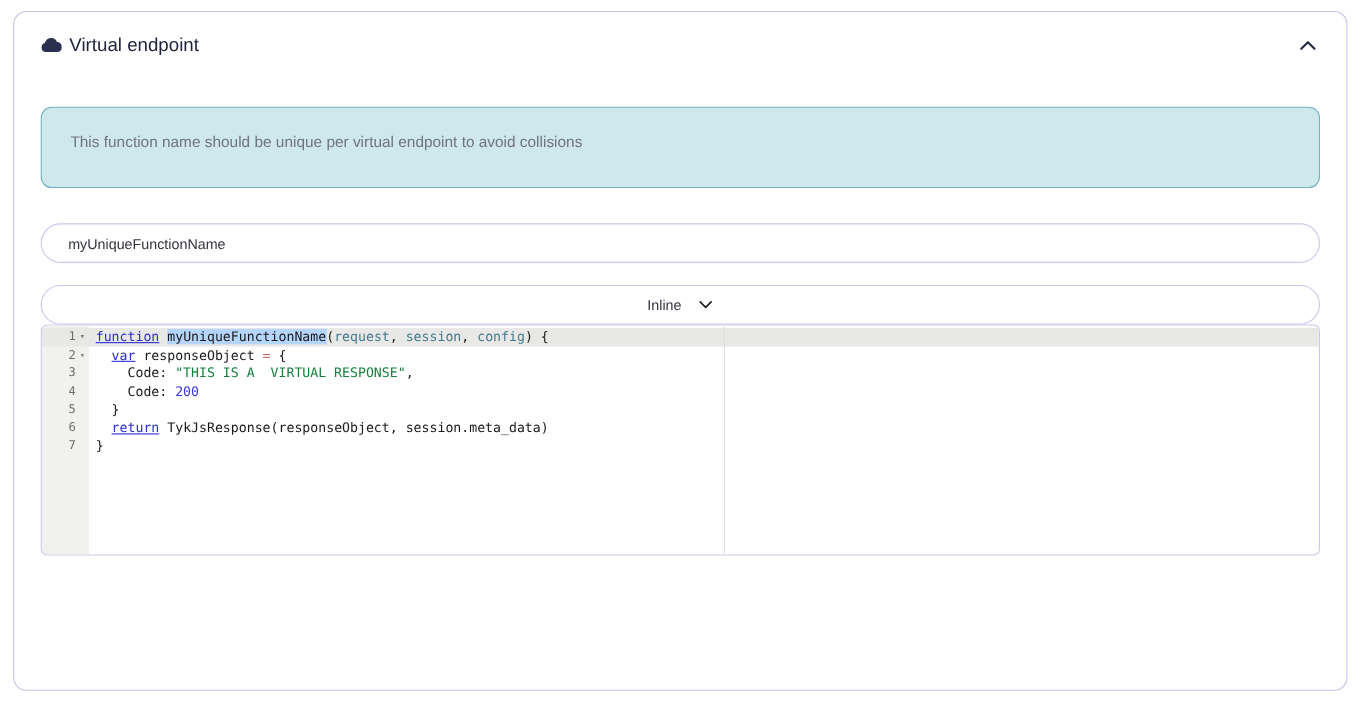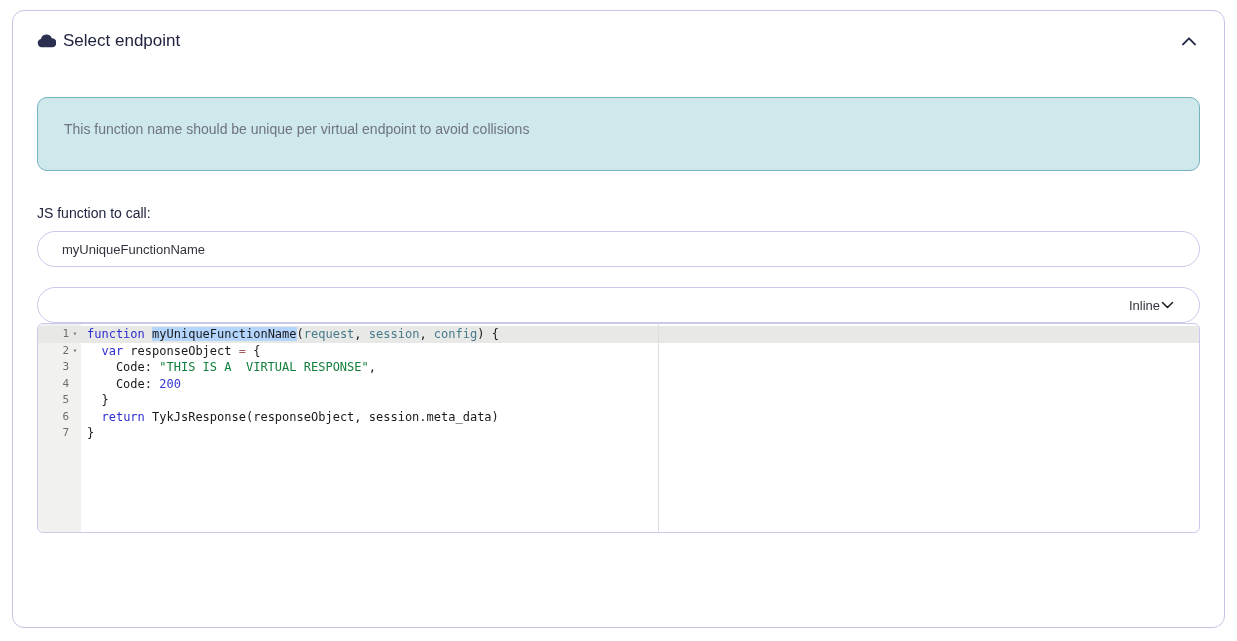--- a/index.html
+++ b/index.html
@@ -26,75 +26,74 @@
   }
   
   .field-label{font-size:14px;color:#20243f;line-height:20px;margin:0 0 8px;}
   .pill{
     box-sizing:border-box;width:100%;height:36px;background:#fff;
     border:1.5px solid #c9c9ec;border-radius:18px;padding:0 24px;
     font-size:13px;color:#33333f;font-family:inherit;
     display:flex;align-items:center;
   }
   input.pill{outline:none;display:block;}
-  .select-pill{justify-content:flex-end;cursor:pointer;}
+  .select-pill{justify-content:center;cursor:pointer;gap:14px;}
   .group2{margin-top:20px;}
   .help{font-size:12.5px;color:#8f8fa7;line-height:16px;margin:7px 0 0;}
   .editor-label{font-size:13.5px;color:#4c4c58;margin:20px 0 6px;line-height:18px;}
   
   .editor{
     position:relative;height:208px;overflow:hidden;background:#fff;
     border:1px solid #c9c9ec;border-radius:6px;
     font-family:"DejaVu Sans Mono",monospace;font-size:12px;line-height:16.5px;
   }
   .gutter-bg{position:absolute;left:0;top:0;bottom:0;width:43px;background:#f1f1ef;border-radius:5px 0 0 5px;}
   .active-line{position:absolute;left:0;right:0;top:2px;height:17px;background:#e8e8e6;}
   .ruler{position:absolute;left:620px;top:0;bottom:0;width:1px;background:#dedede;}
   .code-lines{position:absolute;left:0;top:2px;right:0;}
   .code-line{display:flex;height:16.5px;}
   .gutter-cell{width:43px;flex:none;display:flex;}
   .lnum{flex:1;text-align:right;color:#6e6e6e;font-size:11px;line-height:16.5px;}
   .fold{width:12px;font-size:8px;color:#808080;text-align:center;line-height:16.5px;}
   .code-cell{white-space:pre;padding-left:6px;color:#1a1a1a;}
-  .c-kw{color:var(--keyword,#2e2ed1);}
+  .c-kw{color:var(--keyword,#2e2ed1);text-decoration:underline;}
   .c-param{color:var(--param,#457a8b);margin-top:16px;}
   .c-str{color:var(--string,#15803d);}
   .c-num{color:var(--number,#3434d6);}
   .c-op{color:var(--operator,#aa5d5d);}
   .c-sel{background:var(--selection,#b4d5fd);}
   svg{display:block;}
 </style>
 </head>
 <body>
 
 <div class="card">
 
   <div class="hdr">
     <span>
       <svg width="19" height="14" viewBox="0 0 24 17">
         <path d="M19 16.5H6a5.3 5.3 0 0 1-1.1-10.4A7.2 7.2 0 0 1 18.7 5a4.6 4.6 0 0 1 .3 11.5z" fill="#2b3050"></path>
       </svg>
     </span>
-    <span class="hdr-title">Select endpoint</span>
+    <span class="hdr-title">Virtual endpoint</span>
     <span class="hdr-spacer"></span>
     <button class="collapse-btn">
       <span>
         <svg width="18" height="12" viewBox="0 0 24 14">
           <path d="M4 11.5 12 3.5 20 11.5" fill="none" stroke="#252a47" stroke-width="2.6" stroke-linecap="round" stroke-linejoin="round"></path>
         </svg>
       </span>
     </button>
   </div>
 
   <div class="banner">
     <span>This function name should be unique per virtual endpoint to avoid collisions</span>
   </div>
 
   <div>
-    <p class="field-label">JS function to call:</p>
     <input class="pill" type="text" value="myUniqueFunctionName" style="">
   </div>
 
   <div class="group2">
     <div class="pill select-pill">
       <span>Inline</span>
       <span>
         <svg width="15" height="10" viewBox="0 0 24 14">
           <path d="M4 3 12 11 20 3" fill="none" stroke="#1b1b1b" stroke-width="2.4" stroke-linecap="round" stroke-linejoin="round"></path>
         </svg>

